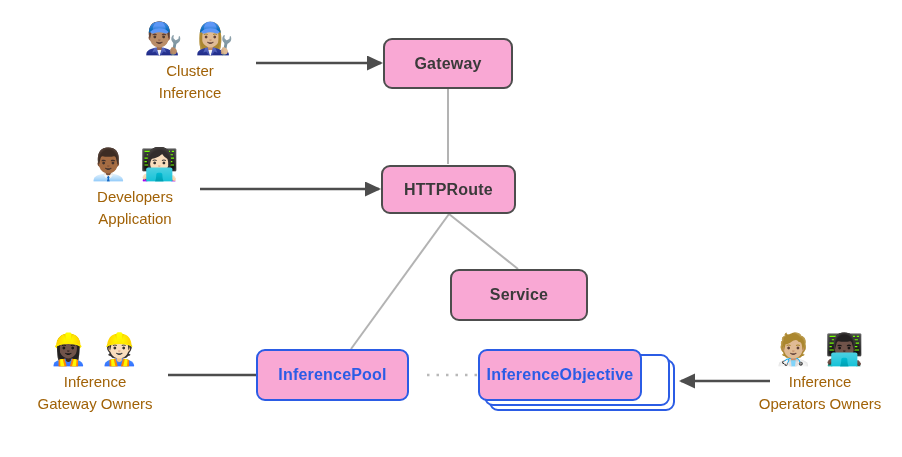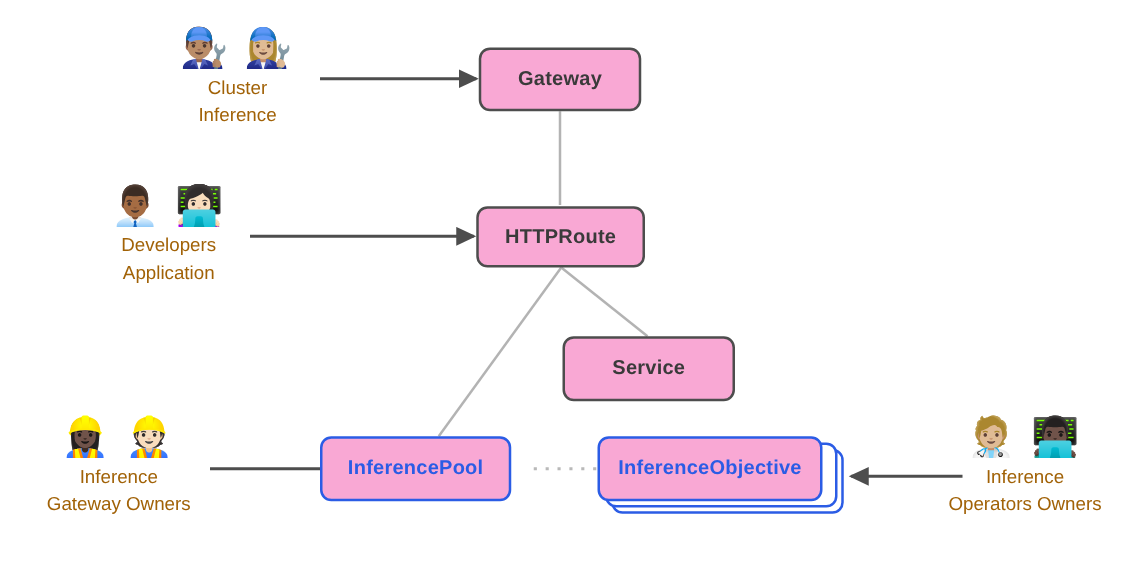--- a/index.html
+++ b/index.html
@@ -99,21 +99,21 @@
   <div class="node" style="left:381px; top:165px; width:135px; height:49px;">
     <span>HTTPRoute</span>
   </div>
 
   <div class="node blue" style="left:256px; top:349px; width:153px; height:52px;">
     <span>InferencePool</span>
   </div>
 
   <div class="stack-layer" style="left:489px; top:359px; width:186px; height:52px;"></div>
   <div class="stack-layer" style="left:484px; top:354px; width:186px; height:52px;"></div>
-  <div class="node blue" style="left:478px; top:349px; width:180px; height:52px;">
+  <div class="node blue" style="left:478px; top:349px; width:164px; height:52px;">
     <span>InferenceObjective</span>
   </div>
 
   <div class="persona" style="left:115px; top:22px; width:150px;">
     <div class="emojis">👨🏽‍🔧 👩🏼‍🔧</div>
     <div class="plabel">
       <div>Cluster</div>
       <div>Inference</div>
     </div>
   </div>

